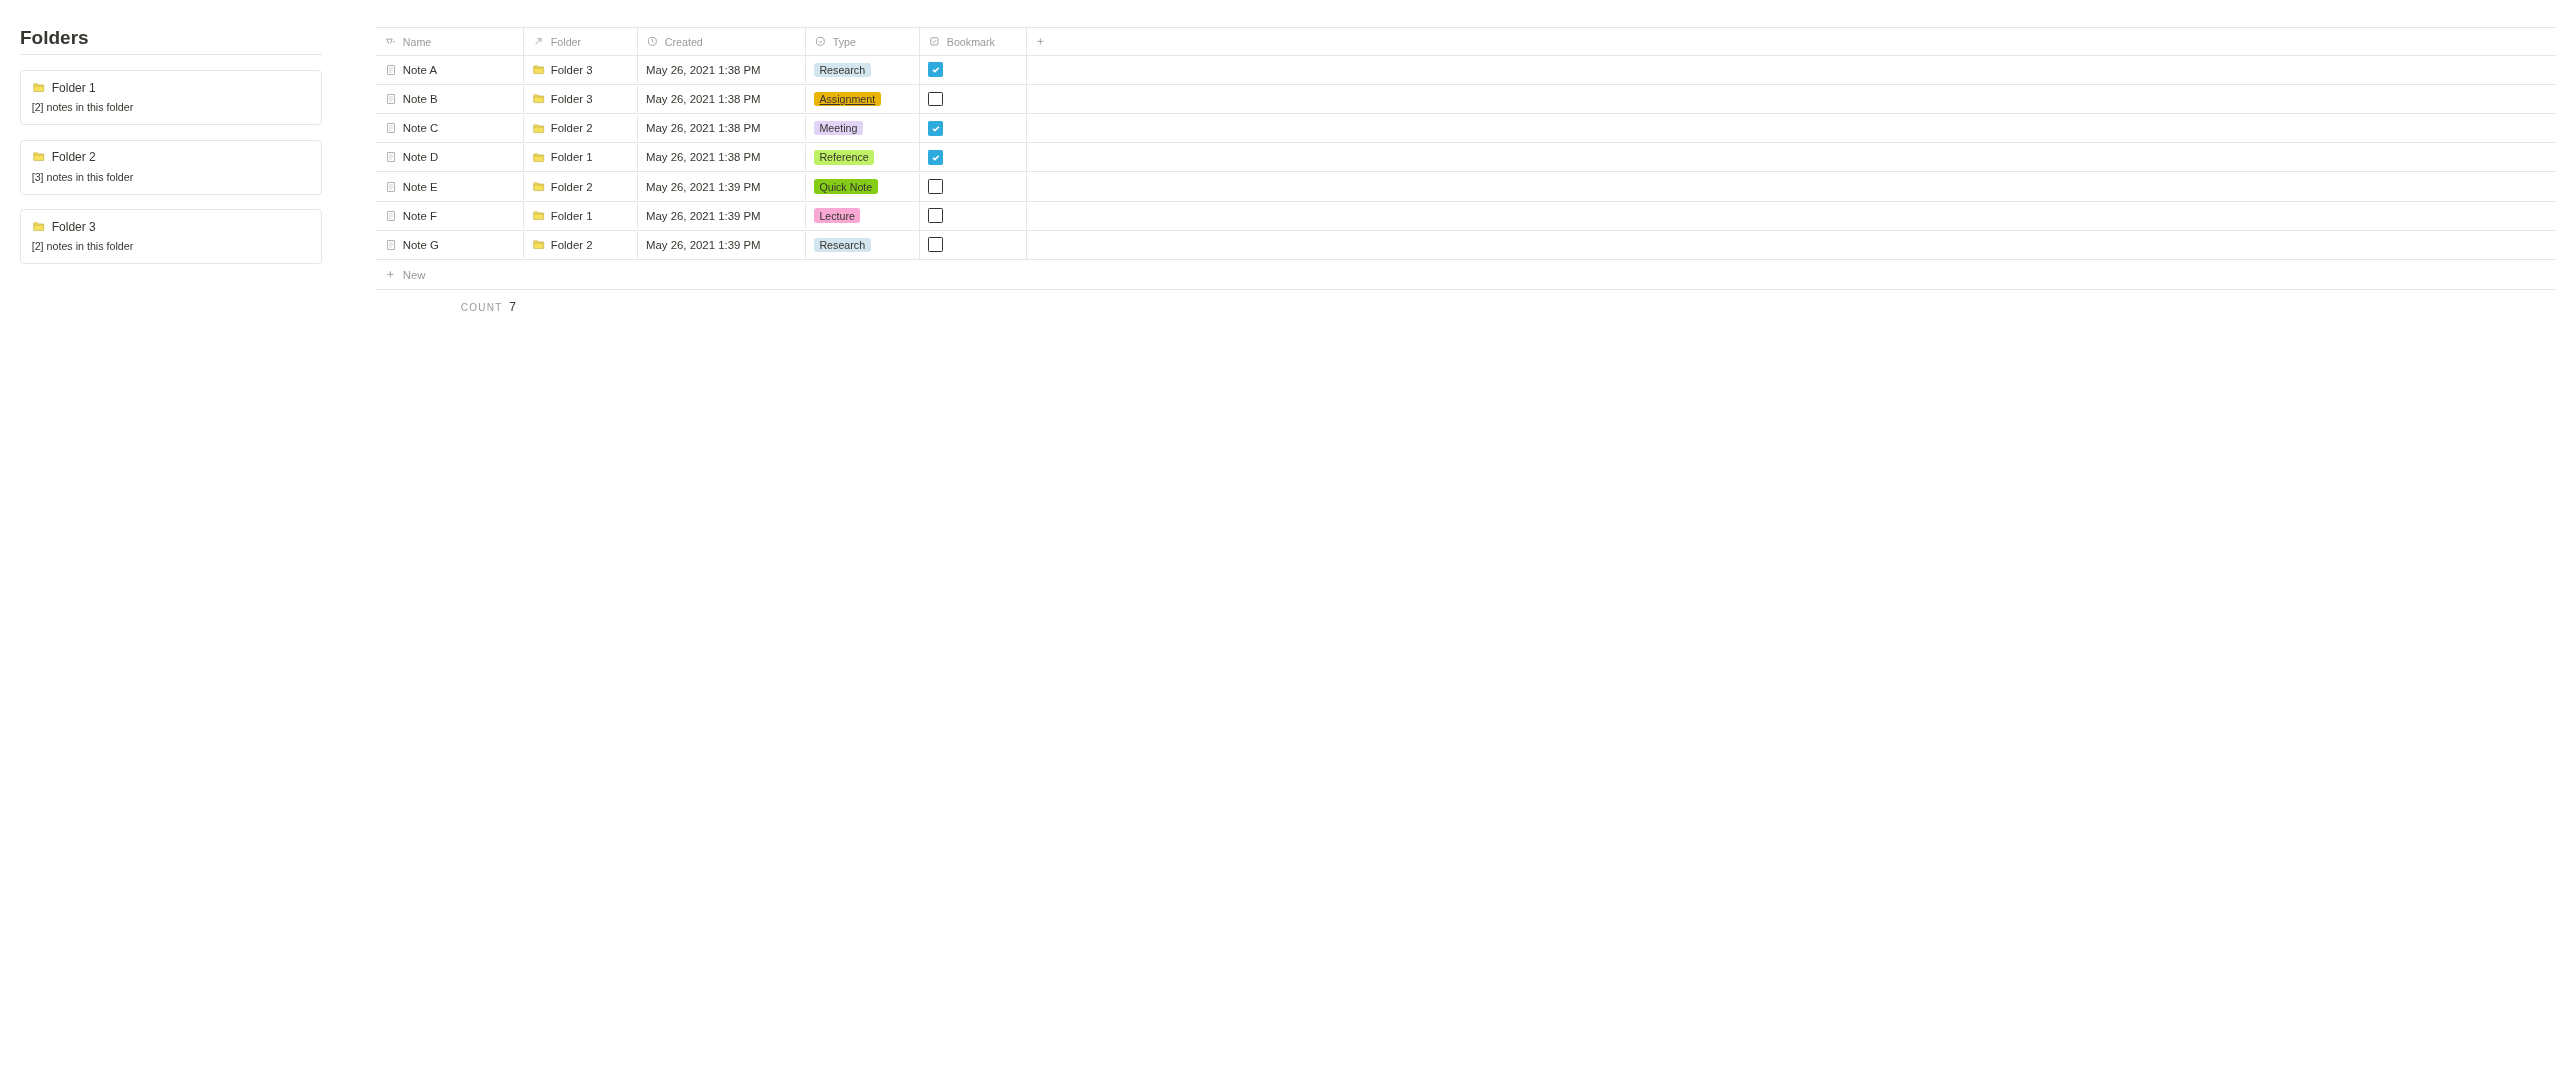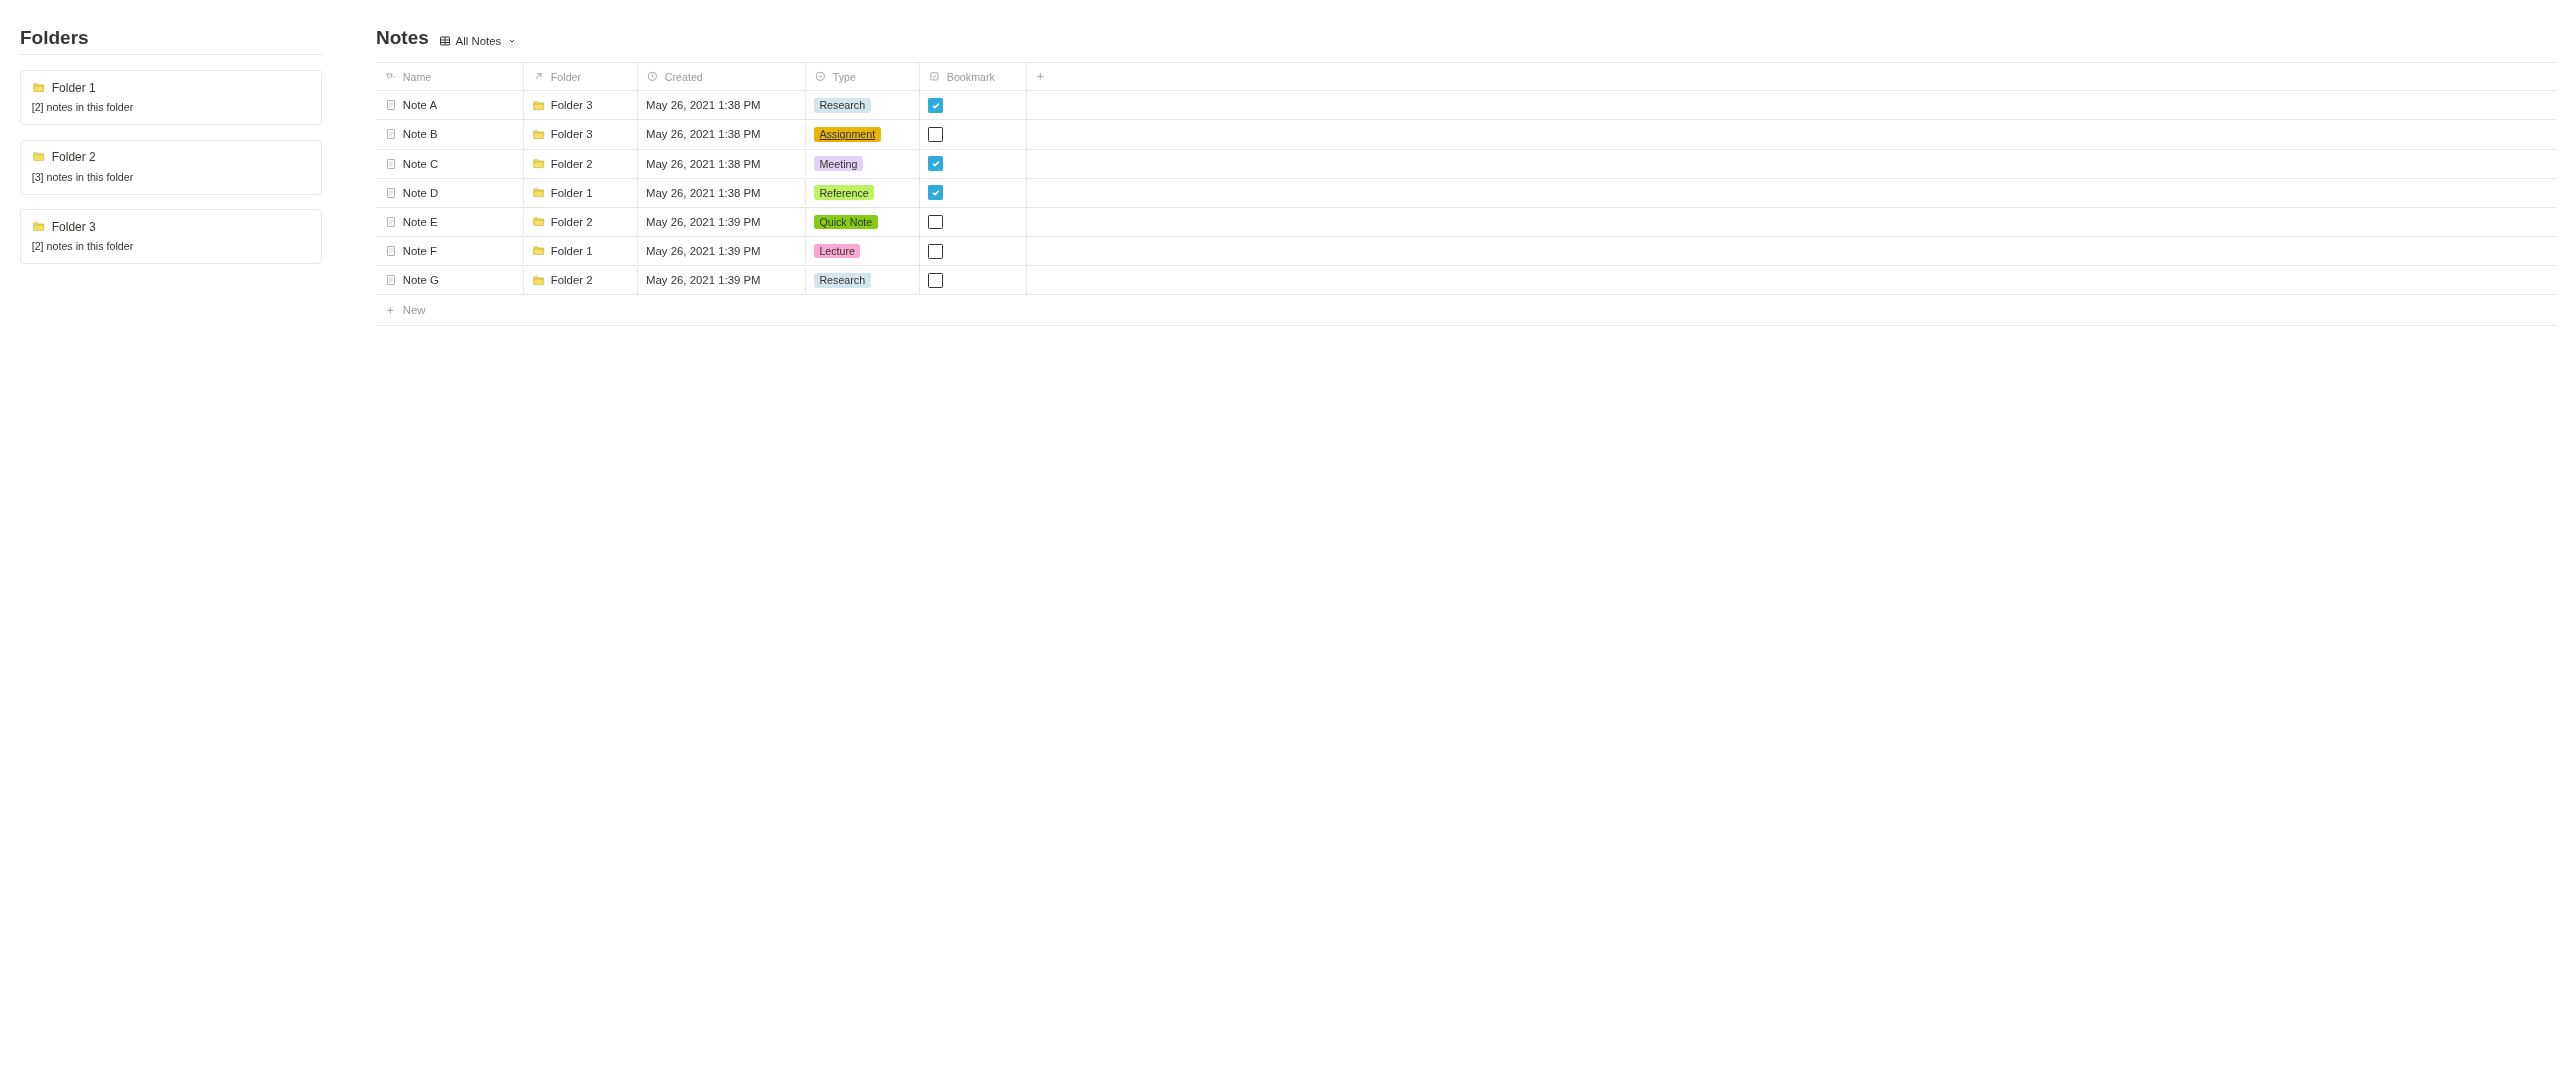--- a/index.html
+++ b/index.html
@@ -207,39 +207,20 @@
               </svg>
             </span>
             <span class="folder-card-title">Folder 3</span>
           </div>
           <div class="folder-card-sub">[2] notes in this folder</div>
         </div>
       </div>
   </aside>
 
   <section class="main">
-    <div class="notes-header">
-      <h2 class="section-title">Notes</h2>
-      <div class="view-selector">
-        <span class="ico">
-          <svg width="12" height="12" viewBox="0 0 24 24" fill="none" stroke="#37352f" stroke-width="2">
-              <rect x="3" y="4" width="18" height="16" rx="1"></rect>
-              <line x1="3" y1="10" x2="21" y2="10"></line>
-              <line x1="3" y1="15" x2="21" y2="15"></line>
-              <line x1="12" y1="4" x2="12" y2="20"></line>
-            </svg>
-        </span>
-        <span>All Notes</span>
-        <span class="ico">
-          <svg width="8" height="8" viewBox="0 0 24 24" fill="none" stroke="#37352f" stroke-width="3">
-              <polyline points="6 9 12 15 18 9"></polyline>
-            </svg>
-        </span>
-      </div>
-    </div>
 
     <div class="table">
       <div class="thead">
         <div class="th">
           <span class="ico">
             <svg width="10.7" height="10.7" viewBox="0 0 24 24" fill="none" stroke="#9b9a97" stroke-width="2">
                 <path d="M4 7h12M4 7l4 10M12 17l4-10"></path>
                 <path d="M18 13h4"></path>
               </svg>
           </span>
@@ -530,16 +511,23 @@
         </div>
       <div class="new-row">
         <span class="ico">
           <svg width="10.7" height="10.7" viewBox="0 0 24 24" fill="none" stroke="#9b9a97" stroke-width="2">
               <line x1="12" y1="5" x2="12" y2="19"></line>
               <line x1="5" y1="12" x2="19" y2="12"></line>
             </svg>
         </span>
         <span>New</span>
       </div>
+      <div class="count-row">
+        <div class="count-cell">
+          <span>COUNT</span>
+          <strong>7</strong>
+        </div>
+        <div></div>
+      </div>
     </div>
   </section>
 </div>
 
 
 </body></html>

